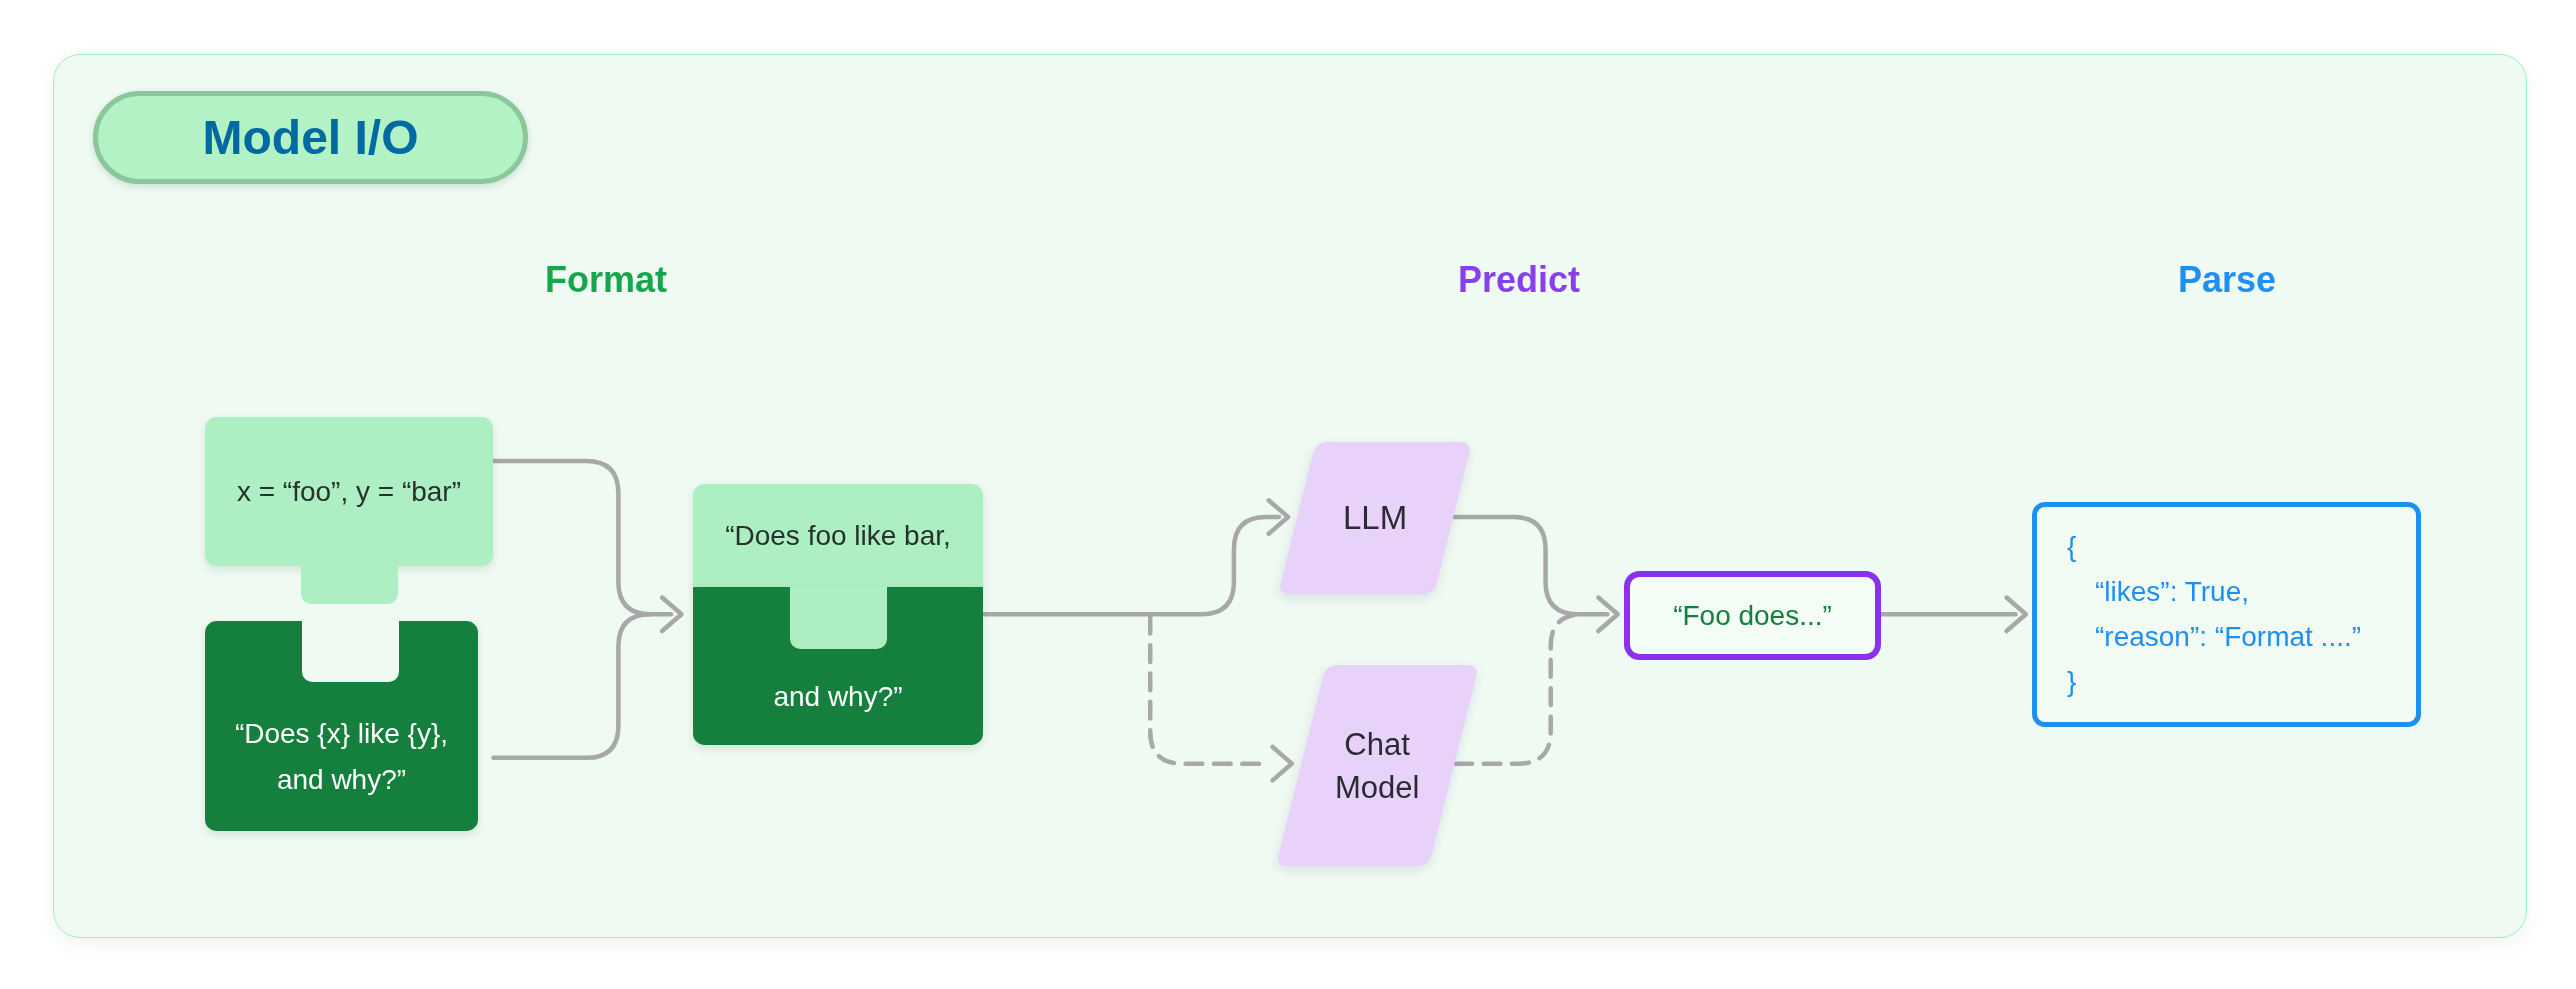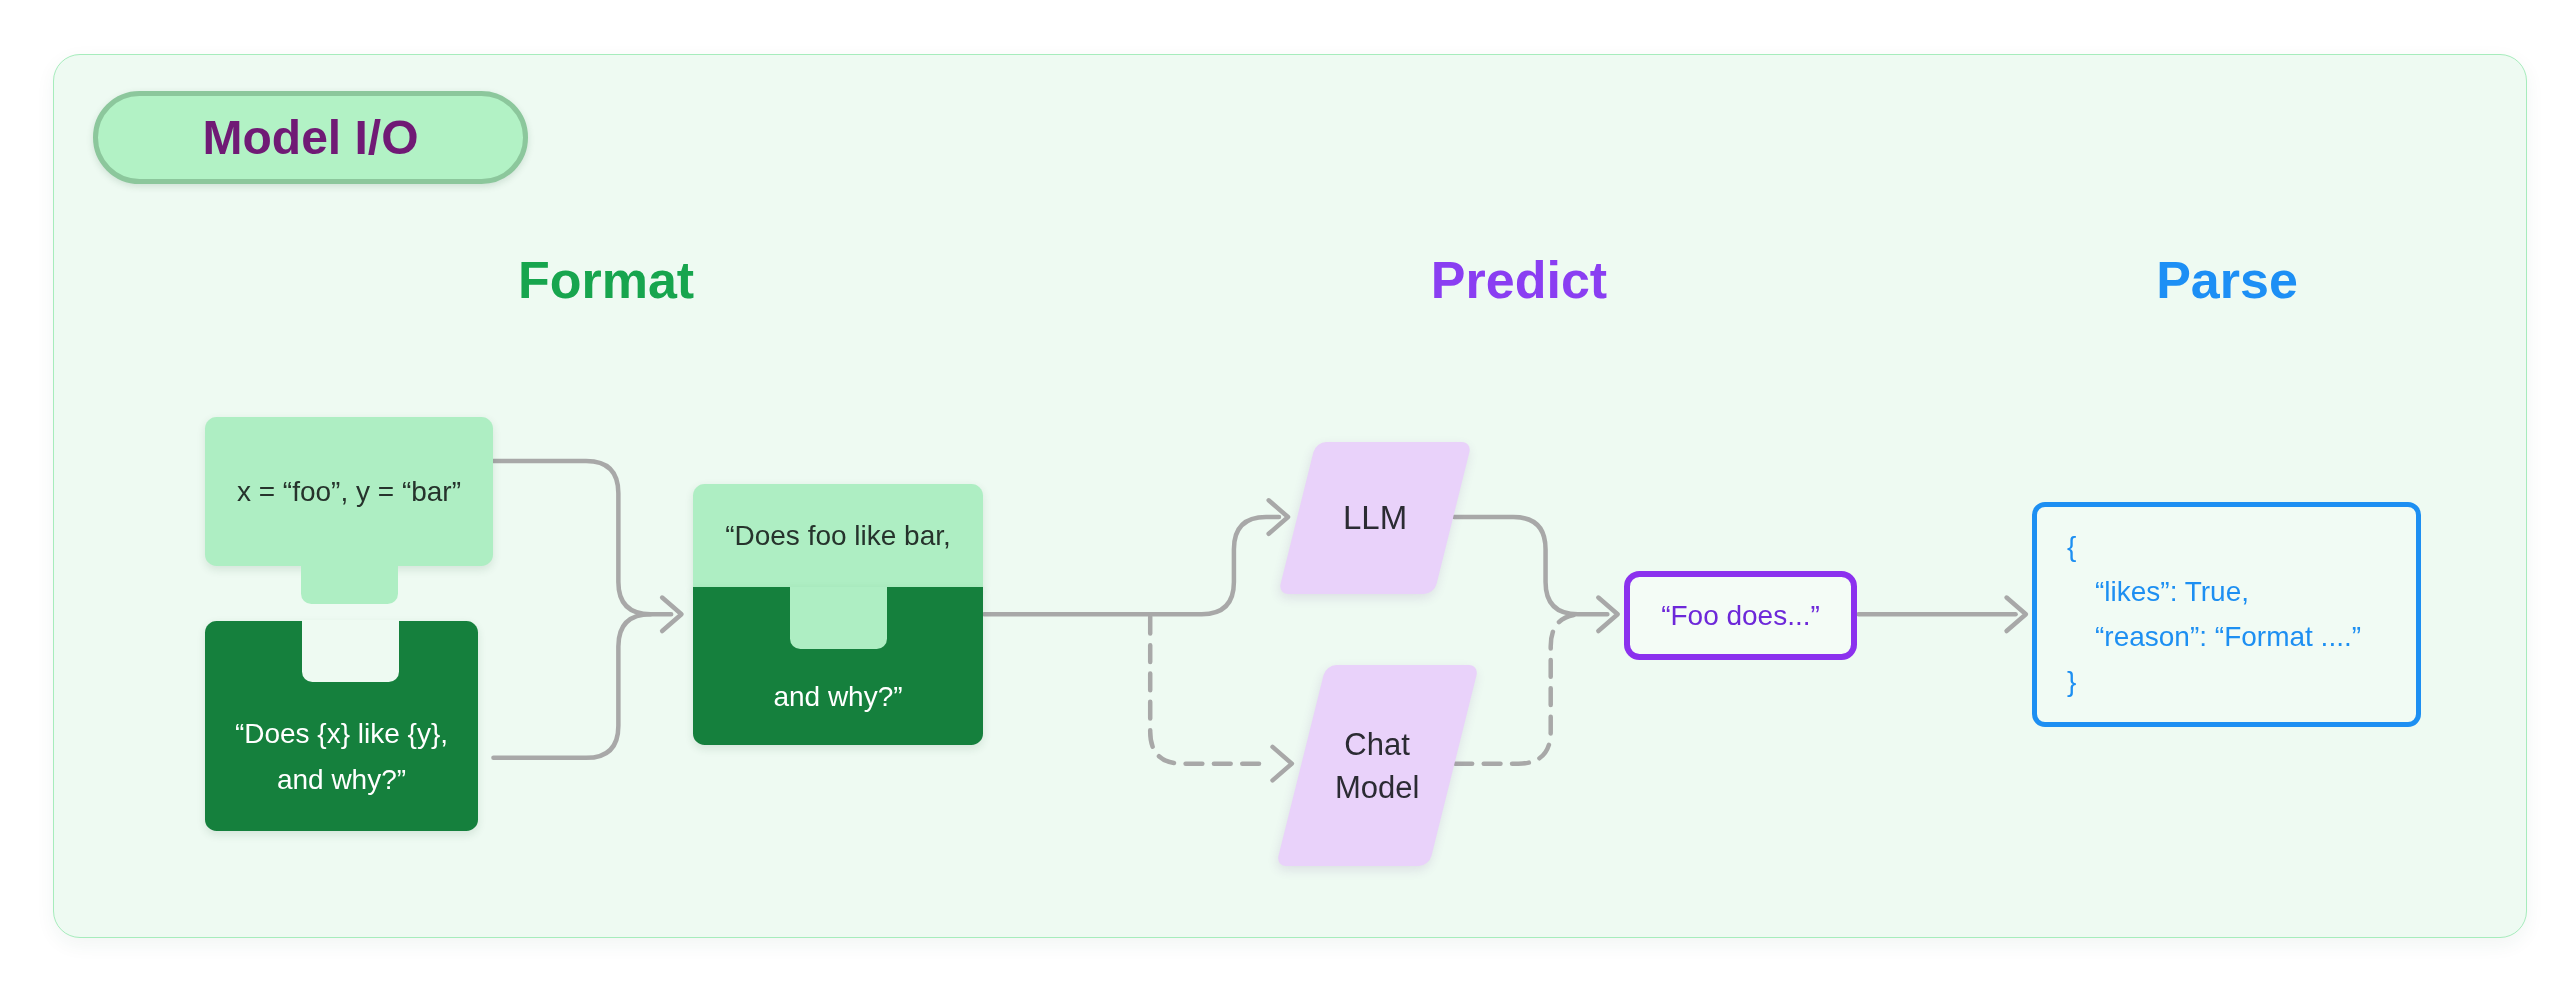--- a/index.html
+++ b/index.html
@@ -9,27 +9,27 @@
   }
   .container{
     position:absolute;left:53px;top:54px;width:2472px;height:882px;
     background:#eefaf2;border:1.9px solid #a6ecbc;border-radius:27px;
     box-shadow:0 6.4px 19.3px rgba(40,90,60,.06);
   }
   .badge{
     position:absolute;left:93px;top:91px;width:435px;height:93px;
     background:#b2f2c5;border:5.8px solid #8cc79c;border-radius:50px;
     display:flex;align-items:center;justify-content:center;
-    font-size:48px;font-weight:bold;color:#701a75;box-sizing:border-box;
+    font-size:48px;font-weight:bold;color:#0369a1;box-sizing:border-box;
     box-shadow:0 2.6px 7.7px rgba(30,80,50,.15);
   }
   .col-header{
     position:absolute;top:248px;width:258px;height:64px;
     display:flex;align-items:center;justify-content:center;
-    font-size:52px;font-weight:bold;letter-spacing:0px;
+    font-size:36px;font-weight:bold;letter-spacing:0px;
   }
   .hdr-format{left:477px;color:#17a54e;}
   .hdr-predict{left:1390px;color:#8a3ef2;}
   .hdr-parse{left:2098px;color:#1d8ff5;}
 
   .piece{position:absolute;border-radius:11.6px;box-sizing:border-box;}
   .piece.light{background:#aeeec3;color:#26332c;}
   .piece.dark{background:#15803d;color:#ffffff;}
   .piece-shadow{box-shadow:0 3.9px 9px rgba(30,80,50,.12);}
   .piece-text{
@@ -48,22 +48,22 @@
     transform:skewX(-14deg);display:flex;align-items:center;justify-content:center;
     box-shadow:0 3.9px 10.3px rgba(90,40,130,.12);
   }
   .para-text{
     transform:skewX(14deg);color:#2b2b33;text-align:center;
   }
   .outbox{
     position:absolute;box-sizing:border-box;display:flex;align-items:center;justify-content:center;
   }
   .foo-box{
-    left:1624px;top:571px;width:233px;height:89px;
-    border:6.4px solid #8b31ee;border-radius:15.5px;color:#6d28d9;font-size:28px;
+    left:1624px;top:571px;width:257px;height:89px;
+    border:6.4px solid #8b31ee;border-radius:15.5px;color:#15803d;font-size:28px;
     background:#f4fcf6;
   }
   .parse-box{
     left:2032px;top:502px;width:389px;height:225px;
     border:5.8px solid #1d8ff2;border-radius:13px;color:#1d8ff2;font-size:28px;
     background:#f1fbf4;display:block;padding:16.7px 0 0 30px;
   }
   .parse-line{line-height:45px;white-space:pre;}
   .parse-line.indent{padding-left:28px;}
   svg.wires{position:absolute;left:0;top:0;pointer-events:none;}

